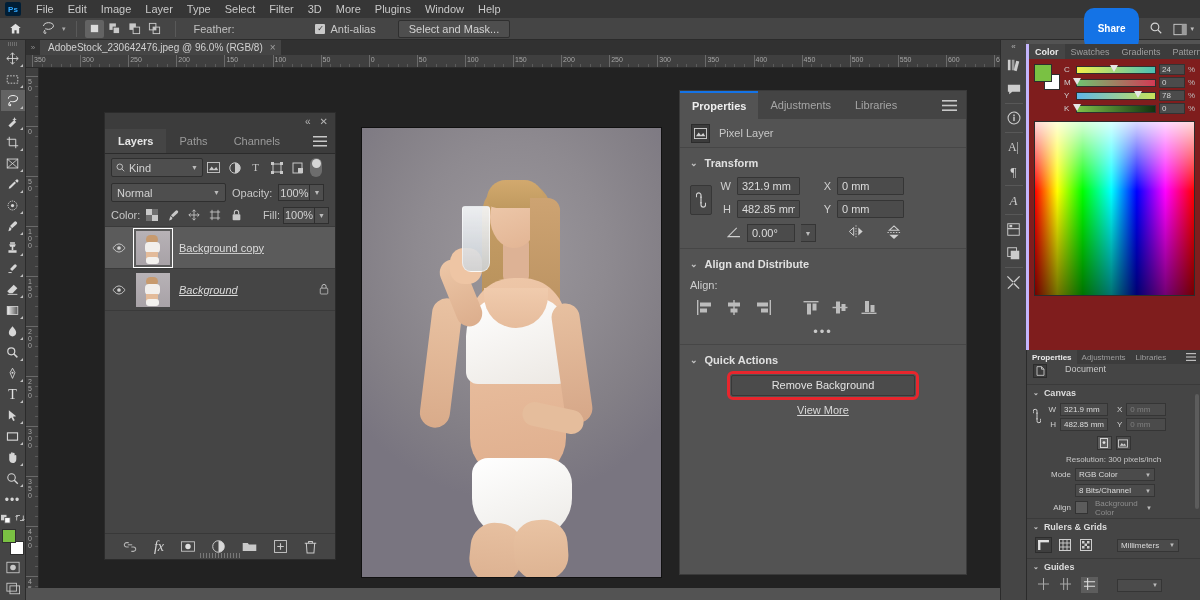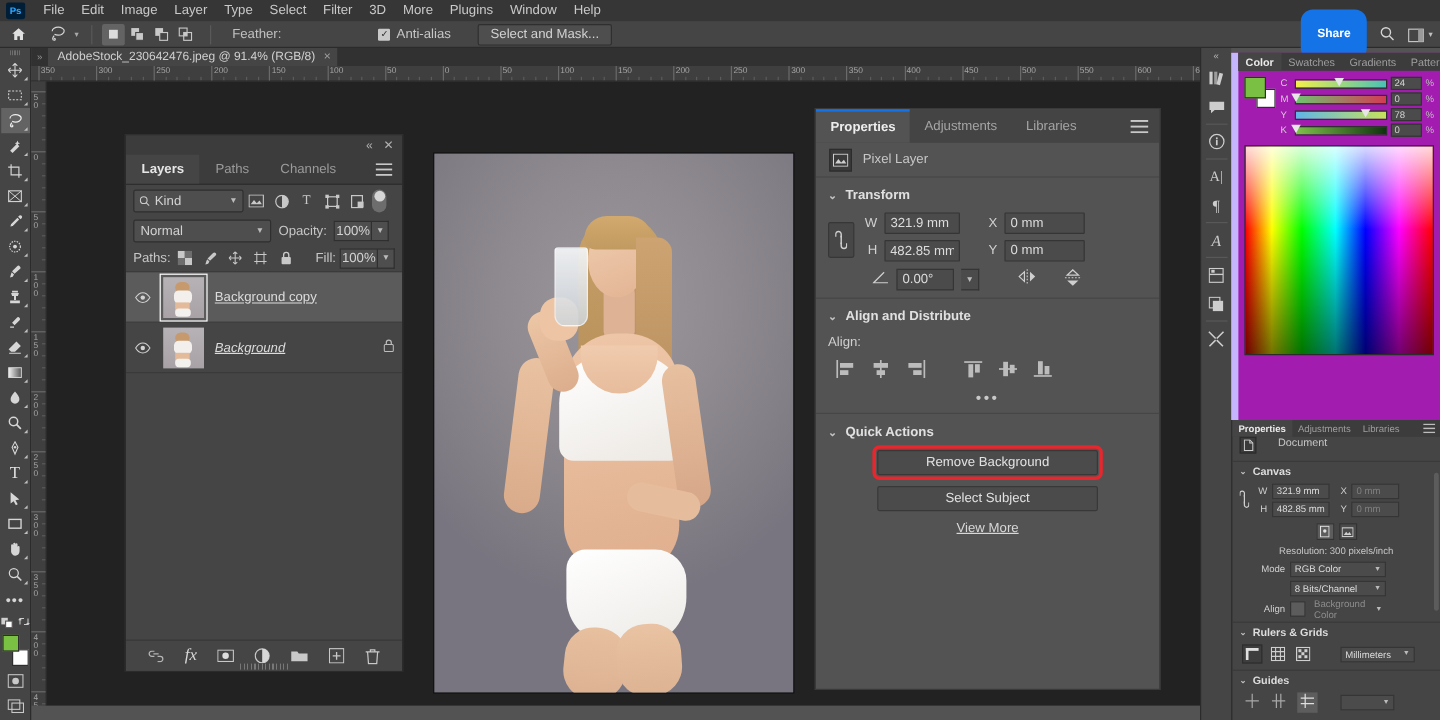--- a/index.html
+++ b/index.html
@@ -246,21 +246,21 @@
     background:#454545; border-left:1px solid #2b2b2b;
     display:flex; flex-direction:column; align-items:center; padding-top:2px;
   }
   .rail .collapse { color:#b0b0b0; font-size:8px; height:11px; }
   .ri { width:24px;height:24px;display:flex;align-items:center;justify-content:center;color:#cdcdcd; }
   .rail-sep { width:18px;height:1px;background:#585858;margin:2px 0; }
 
   
   .color-panel {
     position:absolute; left:1026px; top:44px; width:174px; height:306px;
-    background:#a21caf; border-left:6px solid #c4b5fd;
+    background:#7f1d1d; border-left:3px solid #c4b5fd;
   }
   .cp-tabs { height:15px; background:#3c3c3c; display:flex; align-items:stretch; }
   .cp-tab { padding:0 6px; font-size:9px; color:#9e9e9e; display:flex; align-items:center; }
   .cp-tab.active { background:#454545; color:#eaeaea; font-weight:bold; }
   .cp-body { display:flex; padding:5px 4px 2px 5px; gap:4px; }
   .cp-sw { position:relative;width:26px;height:26px;flex:none; }
   .cp-sw .f { position:absolute;left:0;top:0;width:18px;height:18px;background:#7ac143;border:1px solid #2e2e2e; }
   .cp-sw .b { position:absolute;right:0;bottom:0;width:16px;height:16px;background:#fff;border:1px solid #2e2e2e; }
   .sliders { flex:1; }
   .srow { display:flex; align-items:center; gap:3px; margin-bottom:2px; height:11px; }
@@ -539,21 +539,21 @@
       <svg width="14" height="13" viewBox="0 0 16 14">
           <rect x="1" y="1" width="11" height="9" stroke="#c9c9c9" fill="none"></rect>
           <rect x="4.5" y="4" width="11" height="9" stroke="#c9c9c9" fill="none"></rect>
         </svg>
     </div>
   </div>
 
   <div class="tabstrip">
     <div class="grip">»</div>
     <div class="doctab">
-      <span>AdobeStock_230642476.jpeg @ 91.4% (RGB/8)</span>
+      <span>AdobeStock_230642476.jpeg @ 96.0% (RGB/8)</span>
       <span class="x">×</span>
     </div>
   </div>
 
   <div class="ruler-h" id="ruler-h">
       <div class="rtick" style="left: 6px;"></div>
       <div class="rlabel" style="left: 6px;">350</div>
       <div class="rtickm" style="left: 15.62px;"></div>
       <div class="rtickm" style="left: 25.24px;"></div>
       <div class="rtickm" style="left: 34.86px;"></div>
@@ -848,21 +848,21 @@
         <span class="cv">▼</span>
       </div>
       <span>Opacity:</span>
       <div style="display:flex">
         <div class="mini-val">100%</div>
         <div class="mini-cv">▼</div>
       </div>
     </div>
 
     <div class="lp-lock">
-      <span>Paths:</span>
+      <span>Color:</span>
       <div class="lock-ico">
         <svg width="12" height="12" viewBox="0 0 12 12">
             <rect width="6" height="6" fill="#c8c8c8"></rect>
             <rect x="6" y="6" width="6" height="6" fill="#c8c8c8"></rect>
             <rect x="6" width="6" height="6" fill="#6e6e6e"></rect>
             <rect y="6" width="6" height="6" fill="#6e6e6e"></rect>
           </svg>
       </div>
       <div class="lock-ico">
         <svg width="13" height="13" viewBox="0 0 14 14">
@@ -1104,21 +1104,20 @@
     <div class="dots-row">•••</div>
 
     <div class="pp-sep"></div>
 
     <div class="pp-section-title">
       <span class="chev">⌄</span>
       <span>Quick Actions</span>
     </div>
     <div style="padding-top:3px">
       <div class="qa-btn highlighted">Remove Background</div>
-      <div class="qa-btn" style="margin-top:9px">Select Subject</div>
       <div class="viewmore">View More</div>
     </div>
   </div>
 
   <div class="rail">
     <div class="collapse">«</div>
     <div class="ri">
       <svg width="14" height="14" viewBox="0 0 16 16">
           <rect x="1" y="2" width="3" height="12" fill="#cdcdcd"></rect>
           <rect x="5.5" y="2" width="3" height="12" fill="#9c9c9c"></rect>

